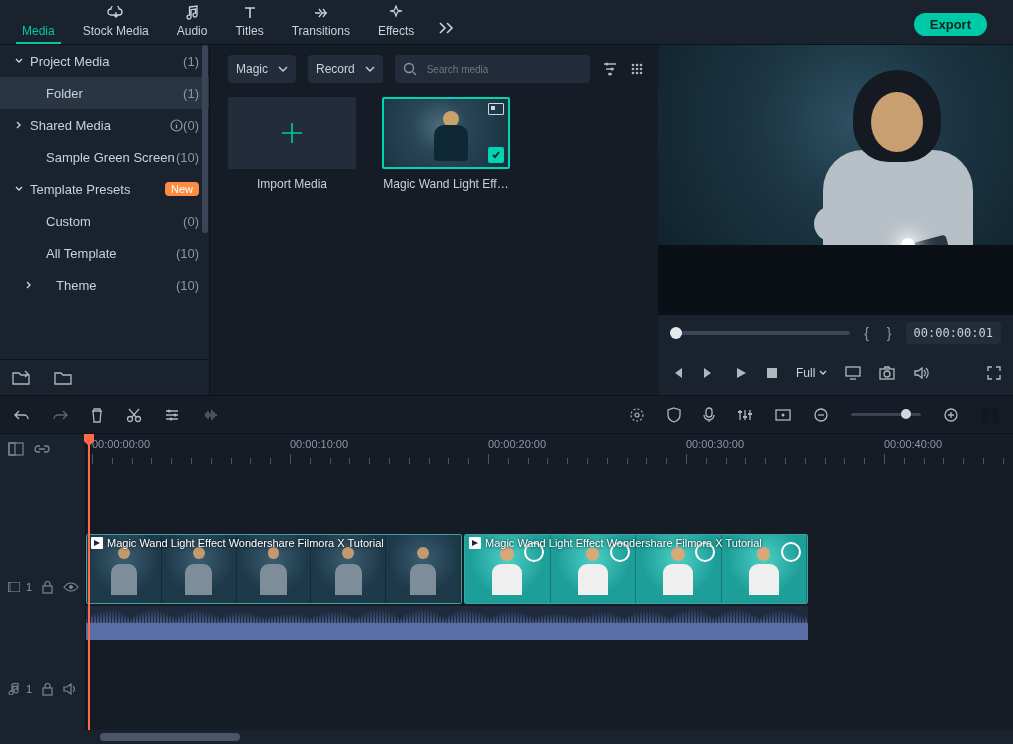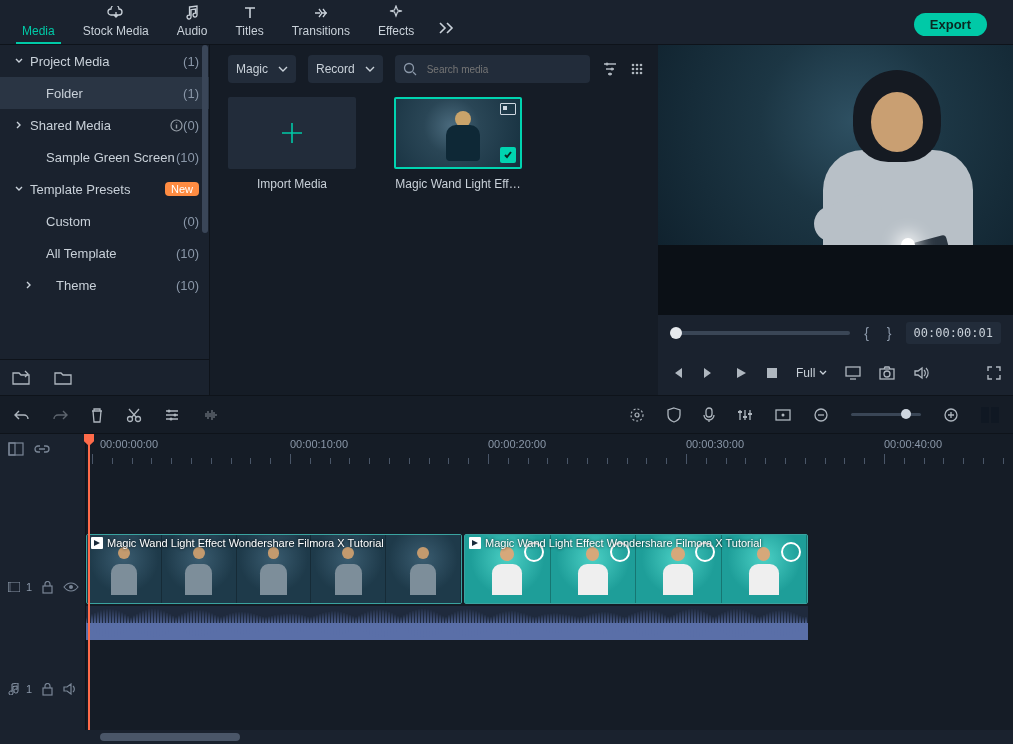--- a/index.html
+++ b/index.html
@@ -49,21 +49,21 @@
   .tree-foot{height:36px;border-top:1px solid #0e131a;display:flex;align-items:center;padding:0 12px;gap:24px;}
   .scrollbar{position:absolute;right:1px;top:0;width:6px;height:60%;background:#3a4658;border-radius:3px;}
 
   
   .browser{flex:1;background:var(--bg-0);display:flex;flex-direction:column;padding:10px 14px 0 18px;min-width:0;}
   .browser-bar{display:flex;align-items:center;gap:12px;margin-bottom:14px;}
   .dd{background:var(--bg-2);border-radius:4px;height:28px;display:flex;align-items:center;padding:0 8px;color:var(--text);cursor:pointer;gap:10px;font-size:12px;}
   .search{flex:1;background:var(--bg-2);border-radius:4px;height:28px;display:flex;align-items:center;padding:0 8px;color:var(--text-dim);gap:8px;font-size:12px;}
   .search input{background:transparent;border:none;outline:none;color:var(--text);flex:1;font-size:10px;}
   .ib{cursor:pointer;opacity:.85;}
-  .thumbs{display:flex;gap:38px;align-items:flex-end;}
+  .thumbs{display:flex;gap:26px;align-items:flex-end;}
   .thumb{width:128px;}
   .thumb .box{width:128px;height:72px;border-radius:2px;position:relative;display:flex;align-items:center;justify-content:center;}
   .thumb .cap{text-align:center;margin-top:8px;font-size:12px;color:var(--text);white-space:nowrap;overflow:hidden;text-overflow:ellipsis;}
   .thumb.import .box{background:var(--bg-2);}
   .thumb.clip .box{border:2px solid var(--sel);background:linear-gradient(135deg,#1a3a4f 0%, #24506a 50%, #1a3a4f 100%);overflow:hidden;}
   .clip-scene{position:absolute;inset:0;background:radial-gradient(circle at 45% 40%, #4b6b7e 0%, #2a4656 35%, #16303f 100%);}
   .clip-person{position:absolute;left:40%;top:18%;width:34px;height:50px;}
   .clip-head{position:absolute;left:9px;top:0;width:16px;height:16px;border-radius:50%;background:#c9a36a;}
   .clip-body{position:absolute;left:0;top:14px;width:34px;height:36px;border-radius:10px 10px 4px 4px;background:#0e2836;}
   .clip-badge{position:absolute;top:4px;right:4px;width:16px;height:12px;border:1px solid #cfd7e0;border-radius:1px;}
@@ -575,21 +575,21 @@
             <svg width="14" height="12" viewBox="0 0 14 12">
               <path d="M1 4h3l4-3v10l-4-3H1z" fill="none" stroke="currentColor" stroke-width="1.2"></path>
               <path d="M10 3a4 4 0 010 6" fill="none" stroke="currentColor" stroke-width="1.2"></path>
             </svg>
           </span>
       </div>
     </div>
 
     <div class="tl-right">
       <div class="ruler" id="ruler">
-          <span class="major" style="left: 14px;">00:00:00:00</span>
+          <span class="major" style="left: 6px;">00:00:00:00</span>
           <div class="tick lg" style="left: 6px;"></div>
           <div class="tick" style="left: 25.8px;"></div>
           <div class="tick" style="left: 45.6px;"></div>
           <div class="tick" style="left: 65.4px;"></div>
           <div class="tick" style="left: 85.2px;"></div>
           <div class="tick" style="left: 105px;"></div>
           <div class="tick" style="left: 124.8px;"></div>
           <div class="tick" style="left: 144.6px;"></div>
           <div class="tick" style="left: 164.4px;"></div>
           <div class="tick" style="left: 184.2px;"></div>

